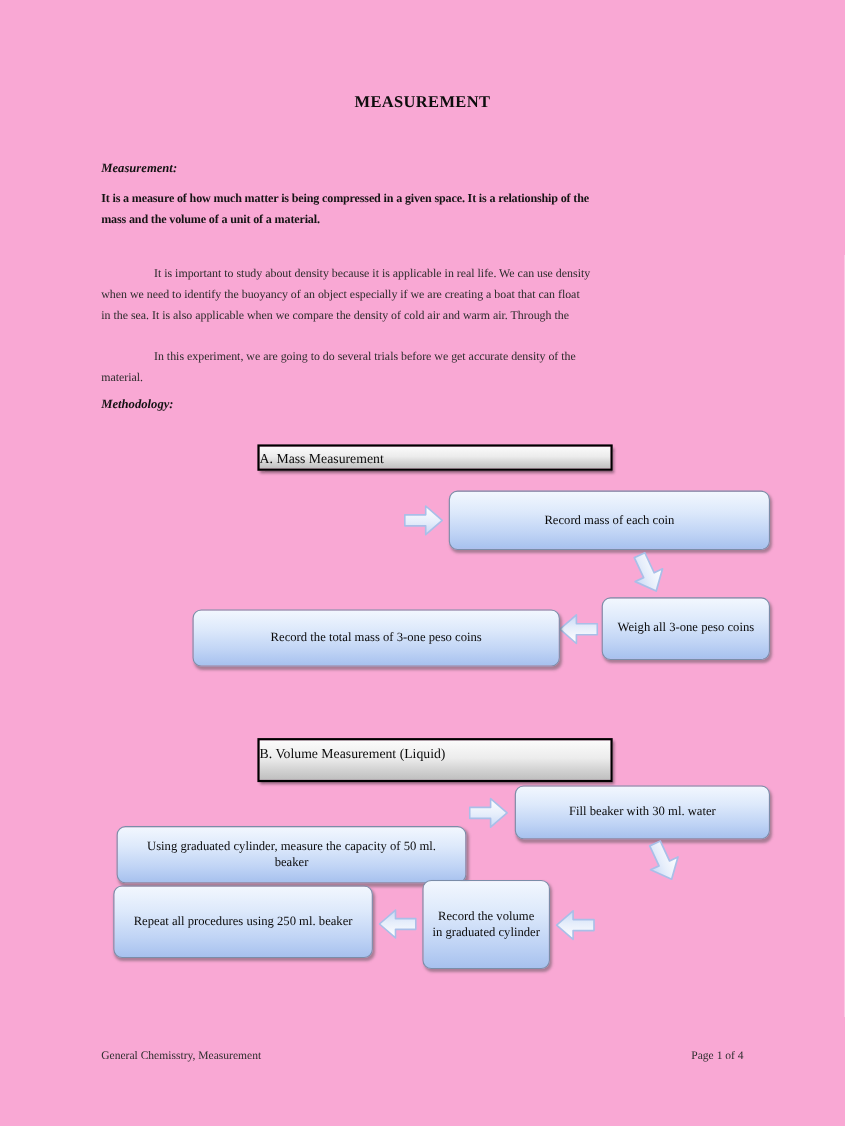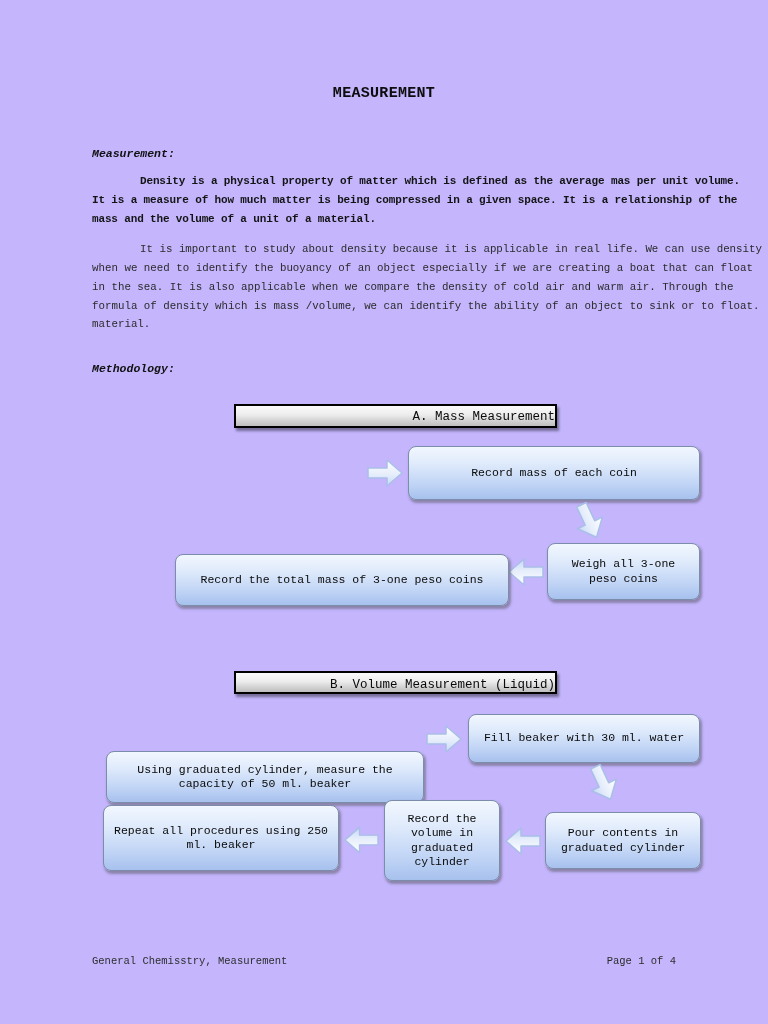--- a/index.html
+++ b/index.html
@@ -1,36 +1,36 @@
 <!DOCTYPE html>
 <html><head>
 <meta charset="utf-8">
 <style>
   html,body { margin:0; padding:0; background:#ffffff; }
   .page {
-    position:relative; width:768px; height:1024px; background:#c4b5fd;
-    font-family:Liberation Mono, monospace; color:#1a1a1a; overflow:hidden;
+    position:relative; width:768px; height:1024px; background:#f9a8d4;
+    font-family:Liberation Serif, serif; color:#1a1a1a; overflow:hidden;
   }
   .doc-title {
     position:absolute; top:85px; left:92px; width:584px; text-align:center;
     font-size:15px; font-weight:bold; letter-spacing:0.3px; color:#0d0d0d;
   }
   .sec-heading {
     position:absolute; left:92px; font-size:11.5px; font-weight:bold; font-style:italic; color:#111;
   }
   .para { position:absolute; left:92px; width:586px; }
   .pline { height:19px; line-height:19px; font-size:10.8px; white-space:nowrap; color:#2b2b2b; }
   .pline.indent { text-indent:48px; }
   .bold-para .pline { font-weight:bold; letter-spacing:-0.15px; color:#141414; font-size:11px; }
 
   .flow-header {
     position:absolute; box-sizing:border-box;
     background:linear-gradient(180deg,#fbfbfb 0%, #ececec 45%, #d2d2d2 75%, #bfbfbf 100%);
     border:2px solid #000; box-shadow:2px 3px 2.5px rgba(0,0,0,0.40);
-    text-align:right; font-size:12.5px; color:#0a0a0a; overflow:hidden;
+    text-align:left; font-size:12.5px; color:#0a0a0a; overflow:hidden;
   }
   .flow-header .fh-text { display:block; padding-top:3px; line-height:16px; }
   .flow-header.clip .fh-text { padding-top:4px; line-height:17px; }
 
   .flow-box {
     position:absolute; box-sizing:border-box; border-radius:8px;
     background:linear-gradient(180deg,#f2f7fe 0%, #dde9fb 35%, #c0d4f5 72%, #a7c1ee 100%);
     border:1px solid #7b8da8; box-shadow:1.5px 2.5px 2.5px rgba(70,70,70,0.45);
     display:flex; align-items:center; justify-content:center; text-align:center;
     font-size:11.5px; line-height:14.5px; color:#0a0a0a; padding:2px 10px;
@@ -53,33 +53,32 @@
         <stop offset="1" stop-color="#c7d8f5"></stop>
       </linearGradient>
     </defs>
   </svg>
 
   <div class="doc-title">MEASUREMENT</div>
 
   <div class="sec-heading" style="top:147px">Measurement:</div>
 
   <div class="para bold-para" style="top:172px">
-    <div class="pline indent">Density is a physical property of matter which is defined as the average mas per unit volume.</div>
     <div class="pline">It is a measure of how much matter is being compressed in a given space. It is a relationship of the</div>
     <div class="pline">mass and the volume of a unit of a material.</div>
   </div>
 
   <div class="para" style="top:240px">
     <div class="pline indent">It is important to study about density because it is applicable in real life. We can use density</div>
     <div class="pline">when we need to identify the buoyancy of an object especially if we are creating a boat that can float</div>
     <div class="pline">in the sea. It is also applicable when we compare the density of cold air and warm air. Through the</div>
-    <div class="pline">formula of density which is mass /volume, we can identify the ability of an object to sink or to float.</div>
   </div>
 
   <div class="para" style="top:315px">
+    <div class="pline indent">In this experiment, we are going to do several trials before we get accurate density of the</div>
     <div class="pline">material.</div>
   </div>
 
   <div class="sec-heading" style="top:362px">Methodology:</div>
 
   <div class="flow-header" style="left:234px;top:404px;width:323px;height:24px">
     <span class="fh-text">A. Mass Measurement</span>
   </div>
 
 
@@ -106,21 +105,21 @@
   <div class="arrow" style="left:508px;top:557px;width:36px;height:30px;transform:rotate(180deg)">
     <svg viewBox="0 0 36 30">
         <polygon points="1,10 20,10 20,2 35,15 20,28 20,20 1,20" fill="url(#arrowGrad)" stroke="#a9bfe8" stroke-width="1.5" stroke-linejoin="round"></polygon>
       </svg>
   </div>
 
   <div class="flow-box" style="left:175px;top:554px;width:334px;height:52px">
     <span>Record the total mass of 3-one peso coins</span>
   </div>
 
-  <div class="flow-header clip" style="left:234px;top:671px;width:323px;height:23px">
+  <div class="flow-header clip" style="left:234px;top:671px;width:323px;height:40px">
     <span class="fh-text">B. Volume Measurement (Liquid)</span>
   </div>
 
   <div class="flow-box" style="left:106px;top:751px;width:318px;height:52px">
     <span>Using graduated cylinder, measure the capacity of 50 ml. beaker</span>
   </div>
 
   <div class="arrow" style="left:426px;top:724px;width:36px;height:30px">
     <svg viewBox="0 0 36 30">
         <polygon points="1,10 20,10 20,2 35,15 20,28 20,20 1,20" fill="url(#arrowGrad)" stroke="#a9bfe8" stroke-width="1.5" stroke-linejoin="round"></polygon>
@@ -130,23 +129,20 @@
   <div class="flow-box" style="left:468px;top:714px;width:232px;height:49px">
     <span>Fill beaker with 30 ml. water</span>
   </div>
 
   <div class="arrow" style="left:584px;top:767px;width:38px;height:32px;transform:rotate(65deg)">
     <svg viewBox="0 0 36 30">
         <polygon points="1,10 20,10 20,2 35,15 20,28 20,20 1,20" fill="url(#arrowGrad)" stroke="#a9bfe8" stroke-width="1.5" stroke-linejoin="round"></polygon>
       </svg>
   </div>
 
-  <div class="flow-box" style="left:545px;top:812px;width:156px;height:57px">
-    <span>Pour contents in graduated cylinder</span>
-  </div>
 
   <div class="arrow" style="left:505px;top:826px;width:36px;height:30px;transform:rotate(180deg)">
     <svg viewBox="0 0 36 30">
         <polygon points="1,10 20,10 20,2 35,15 20,28 20,20 1,20" fill="url(#arrowGrad)" stroke="#a9bfe8" stroke-width="1.5" stroke-linejoin="round"></polygon>
       </svg>
   </div>
 
   <div class="flow-box" style="left:384px;top:800px;width:116px;height:81px;padding:2px 8px">
     <span>Record the volume in graduated cylinder</span>
   </div>

